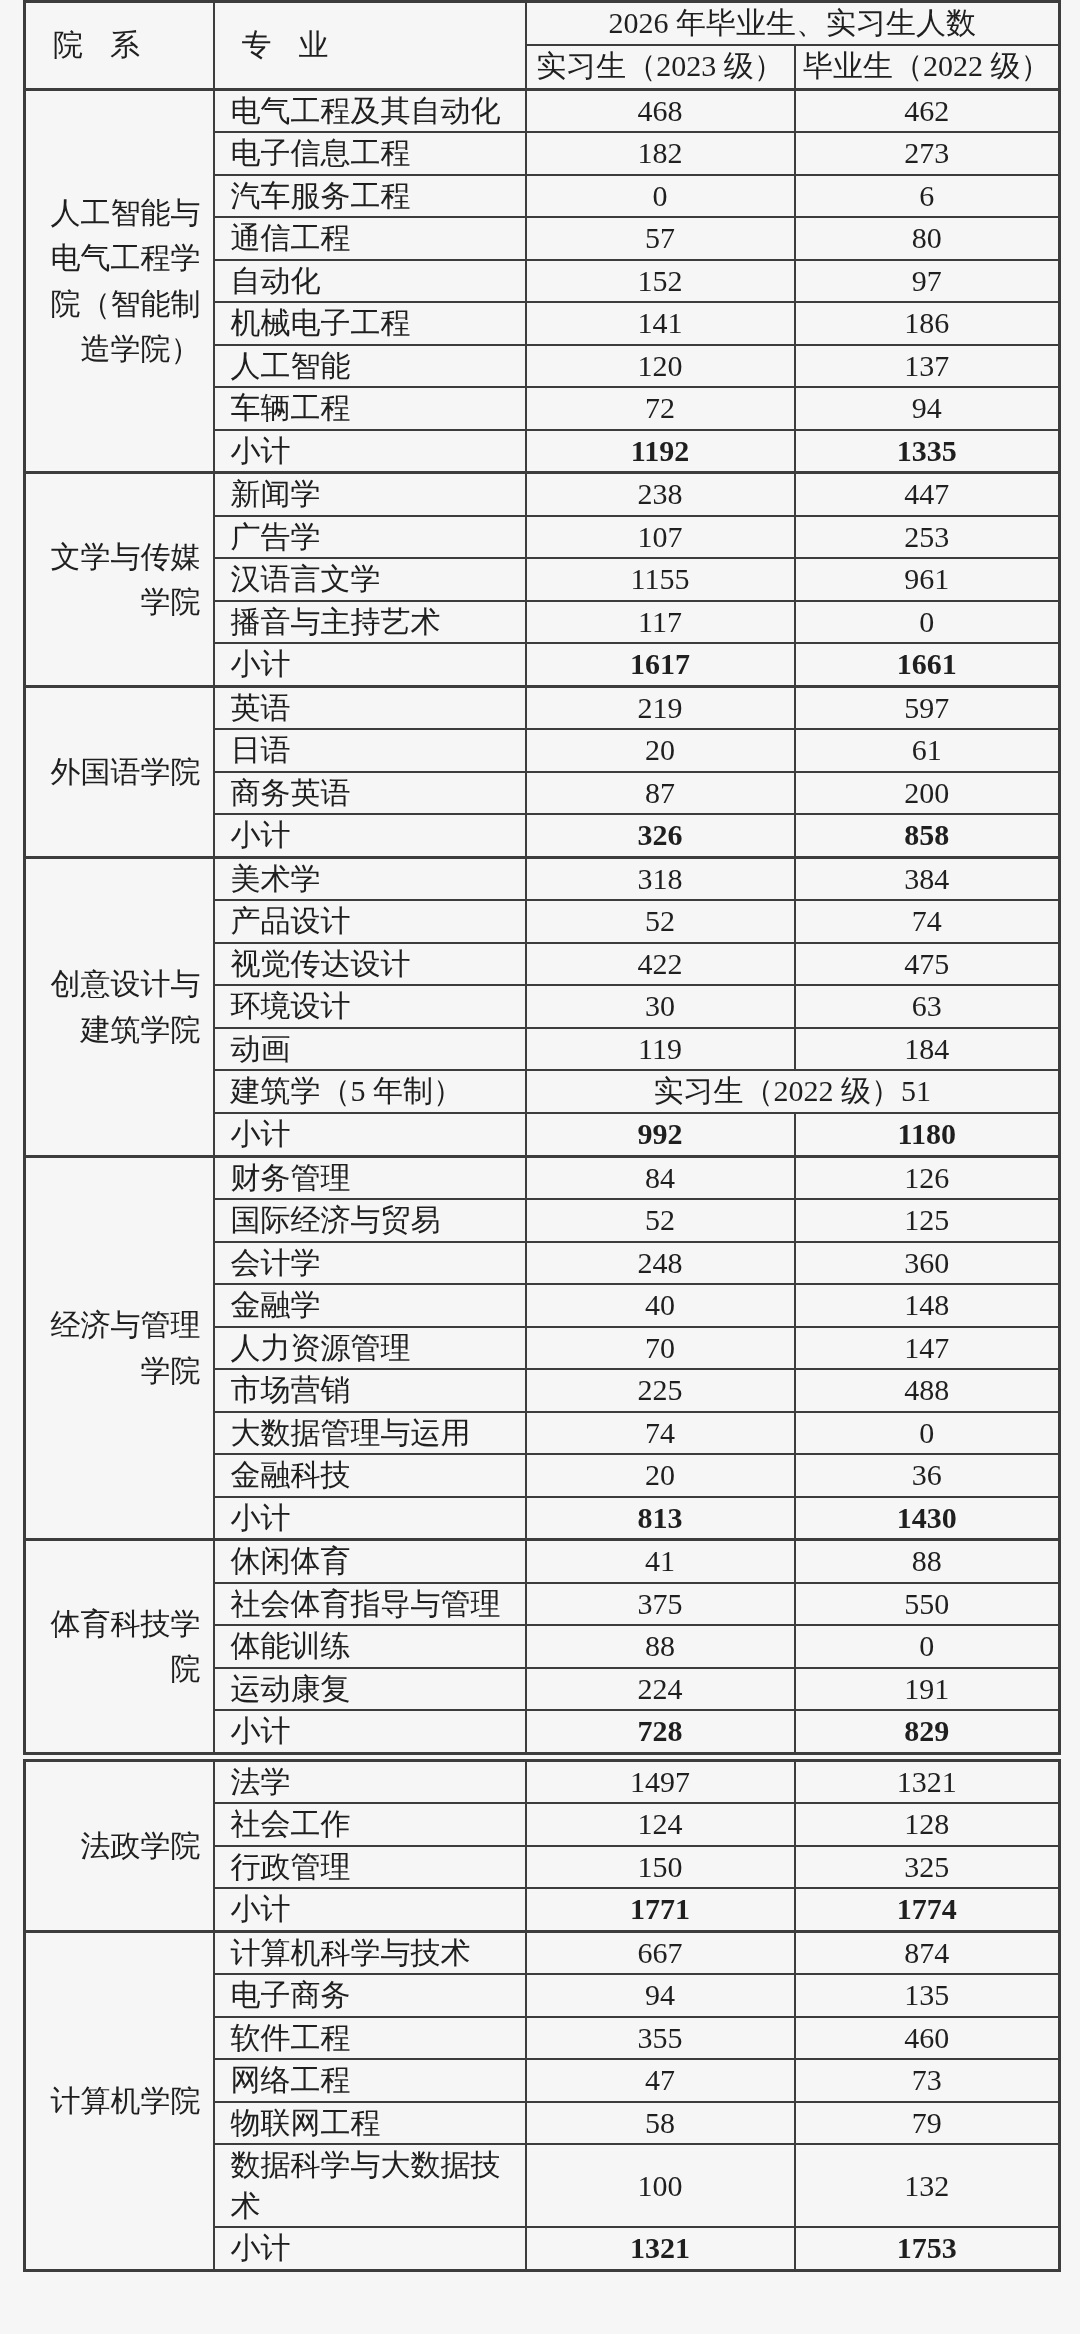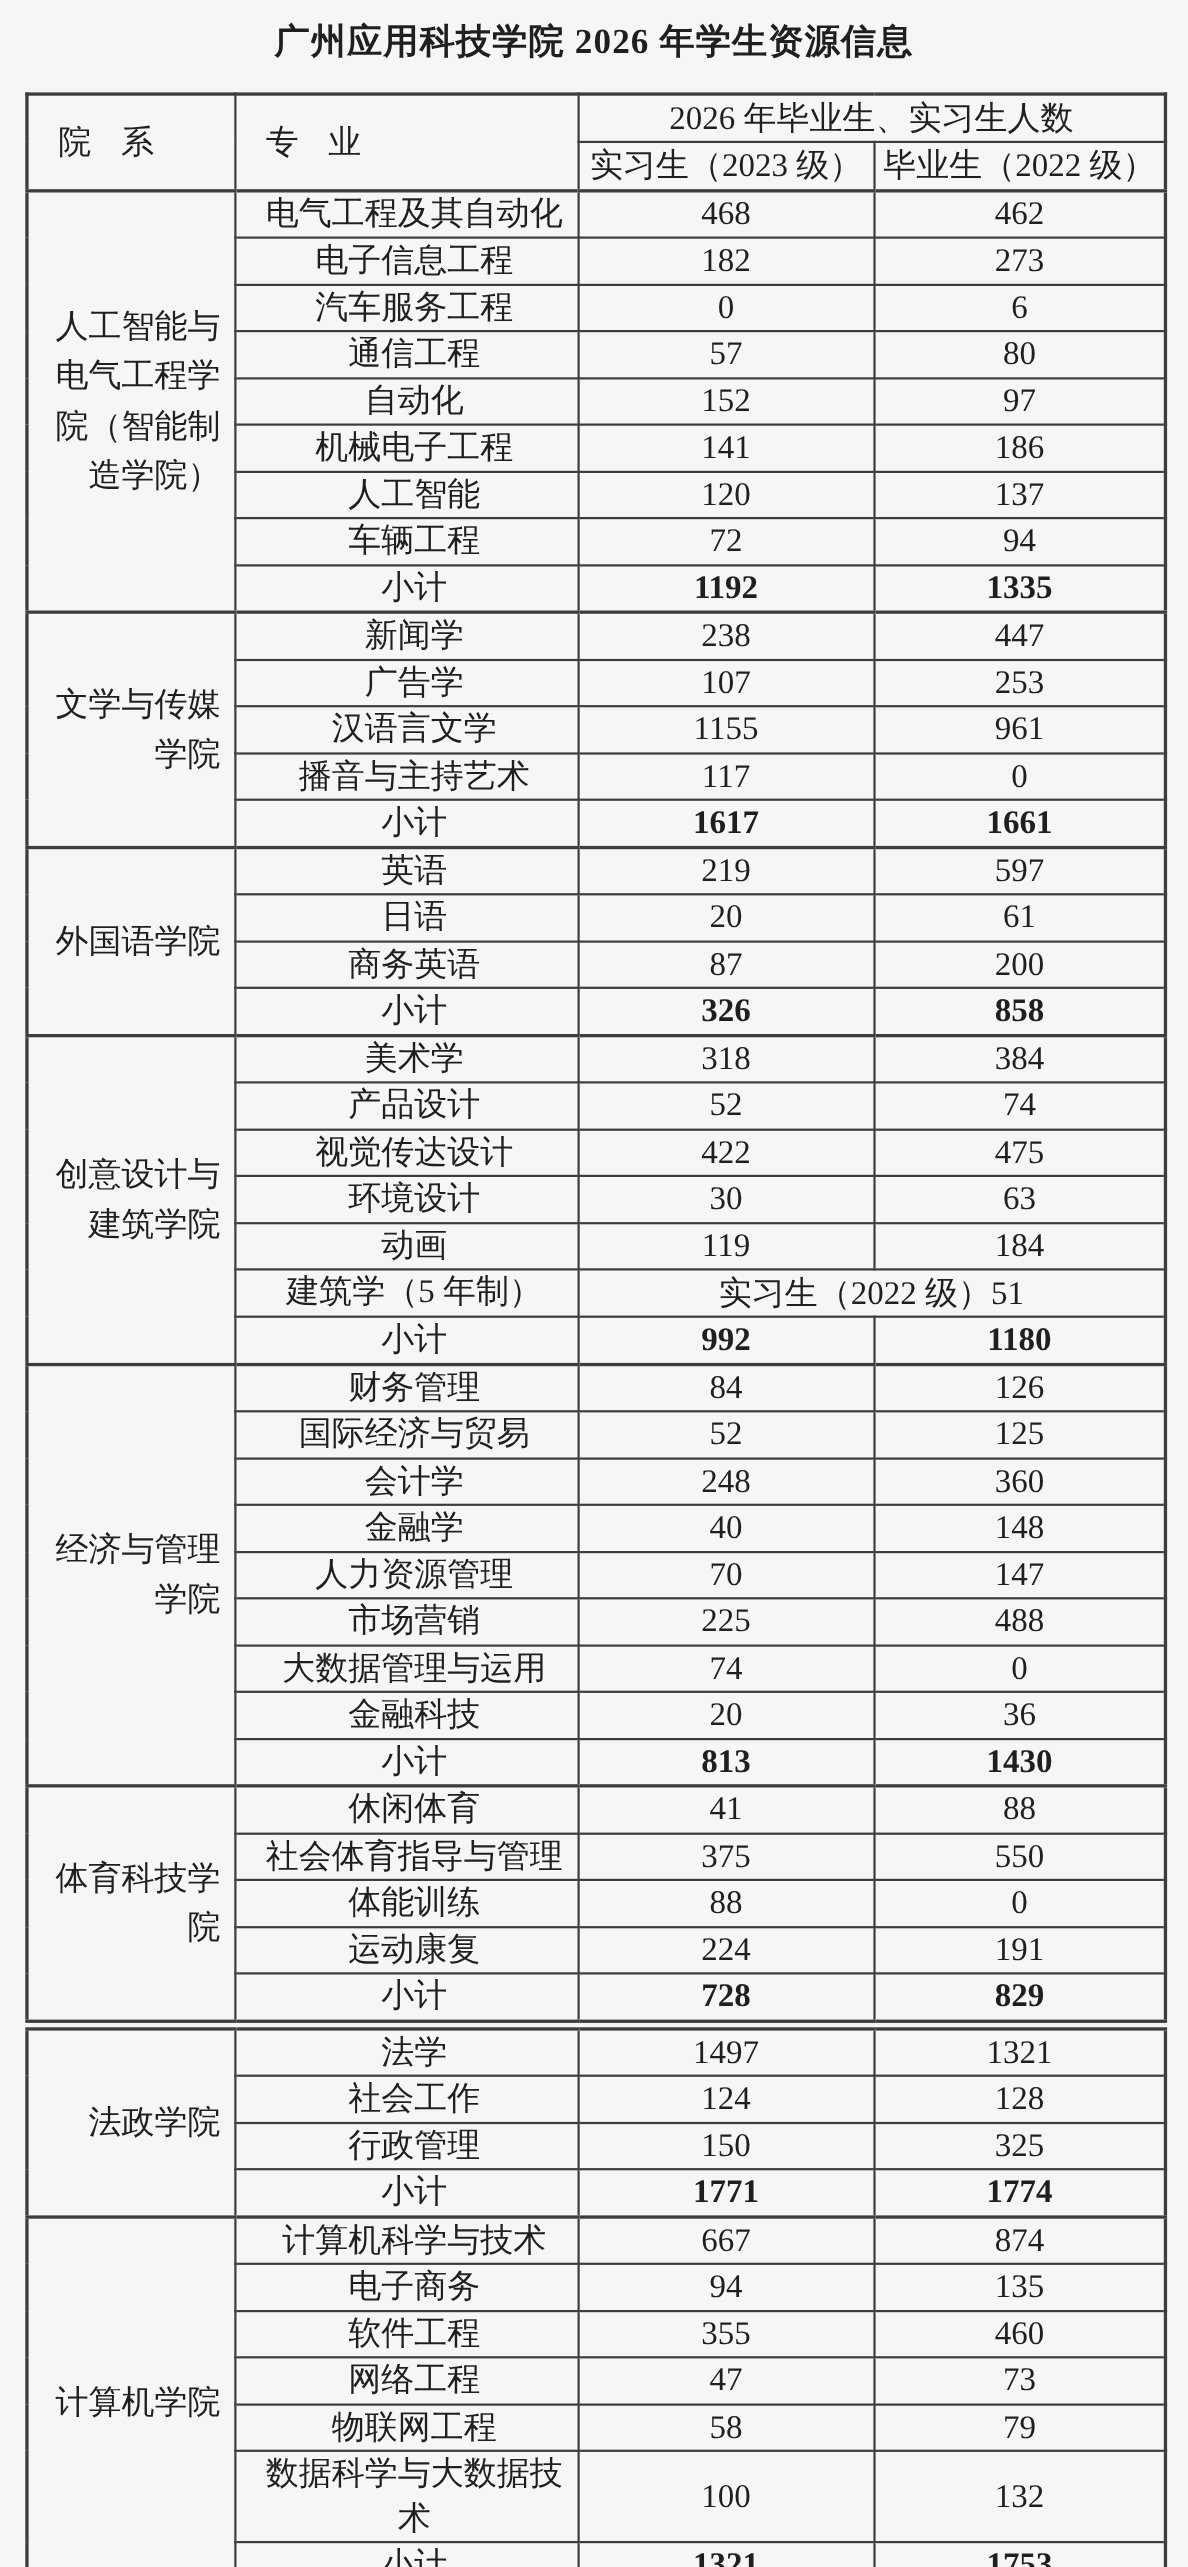--- a/index.html
+++ b/index.html
@@ -52,37 +52,36 @@
     text-indent:0.9em;
     font-weight:400;
   }
   th.group-h,th.sub-h{text-align:center;font-weight:400;}
   td.dept{
     text-align:right;
     padding:0 12px;
     line-height:1.52;
   }
   td.major{
-    text-align:center;
+    text-align:left;
     padding-left:16px;
     padding-right:2px;
     line-height:1.35;
   }
   td.num{text-align:center;}
   td.bold,tfoot td.num{font-weight:700;}
   
   tr.sec-start>td{border-top:3px solid var(--line);}
   tr.sec-double>td{border-top:10px double var(--line);}
   thead tr.h2 th{border-bottom:3px solid var(--line);}
 </style>
 </head>
 <body>
 
 <div class="page">
-  <h1 class="title">广州应用科技学院 2026 年学生资源信息</h1>
 
   <table class="tbl">
     <colgroup>
       <col style="width:189px">
       <col style="width:312px">
       <col style="width:269px">
       <col style="width:265px">
     </colgroup>
     <thead>
       <tr class="h1">

